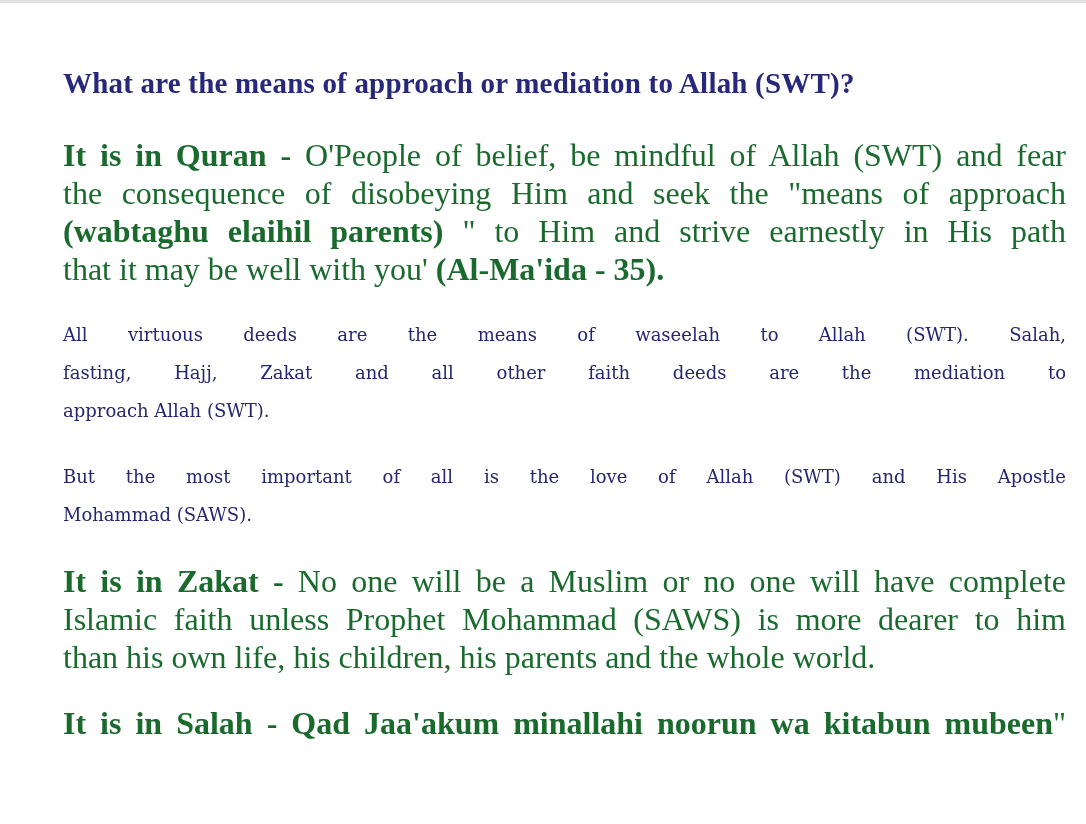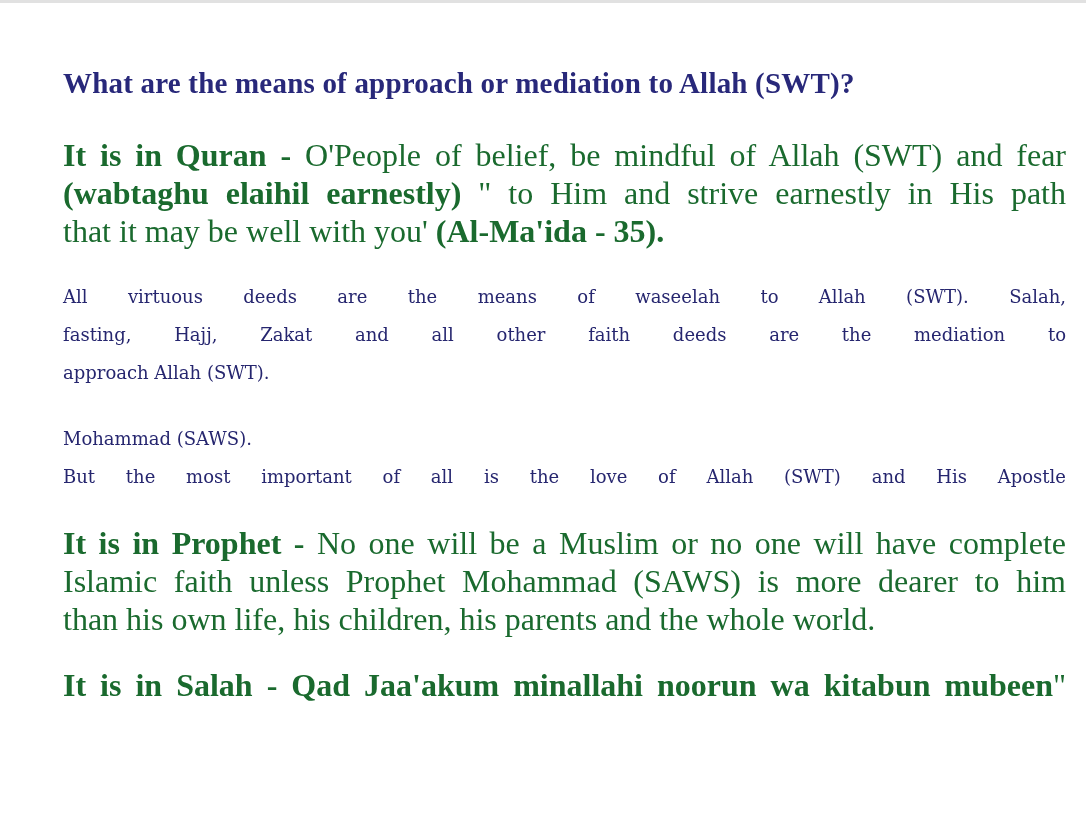--- a/index.html
+++ b/index.html
@@ -72,34 +72,35 @@
 </head>
 <body>
 
 <div class="page">
   <div class="top-edge-line"></div>
   <div class="content">
     <h1 class="heading">What are the means of approach or mediation to Allah (SWT)?</h1>
     <div id="paragraphs">
         <div class="para green">
           <div class="line"><span class="seg b">It is in Quran - </span><span class="seg">O'People of belief, be mindful of Allah (SWT) and fear</span></div>
-          <div class="line"><span class="seg b">(wabtaghu elaihil earnestly)</span><span class="seg"> " to Him and strive earnestly in His path</span></div>
+          <div class="line"><span class="seg">the consequence of disobeying Him and seek the "means of approach</span></div>
+          <div class="line"><span class="seg b">(wabtaghu elaihil parents)</span><span class="seg"> " to Him and strive earnestly in His path</span></div>
           <div class="line last"><span class="seg">that it may be well with you' </span><span class="seg b">(Al-Ma'ida - 35).</span></div>
         </div>
         <div class="para navy">
           <div class="line"><span class="seg">All virtuous deeds are the means of waseelah to Allah (SWT). Salah,</span></div>
           <div class="line"><span class="seg">fasting, Hajj, Zakat and all other faith deeds are the mediation to</span></div>
           <div class="line last"><span class="seg">approach Allah (SWT).</span></div>
         </div>
         <div class="para navy">
+          <div class="line"><span class="seg">But the most important of all is the love of Allah (SWT) and His Apostle</span></div>
           <div class="line last"><span class="seg">Mohammad (SAWS).</span></div>
-          <div class="line"><span class="seg">But the most important of all is the love of Allah (SWT) and His Apostle</span></div>
         </div>
         <div class="para green">
-          <div class="line"><span class="seg b">It is in Prophet - </span><span class="seg">No one will be a Muslim or no one will have complete</span></div>
+          <div class="line"><span class="seg b">It is in Zakat - </span><span class="seg">No one will be a Muslim or no one will have complete</span></div>
           <div class="line"><span class="seg">Islamic faith unless Prophet Mohammad (SAWS) is more dearer to him</span></div>
           <div class="line last"><span class="seg">than his own life, his children, his parents and the whole world.</span></div>
         </div>
         <div class="para green">
           <div class="line"><span class="seg b">It is in Salah - Qad Jaa'akum minallahi noorun wa kitabun mubeen</span><span class="seg">"</span></div>
         </div>
       </div>
   </div>
 </div>
 

